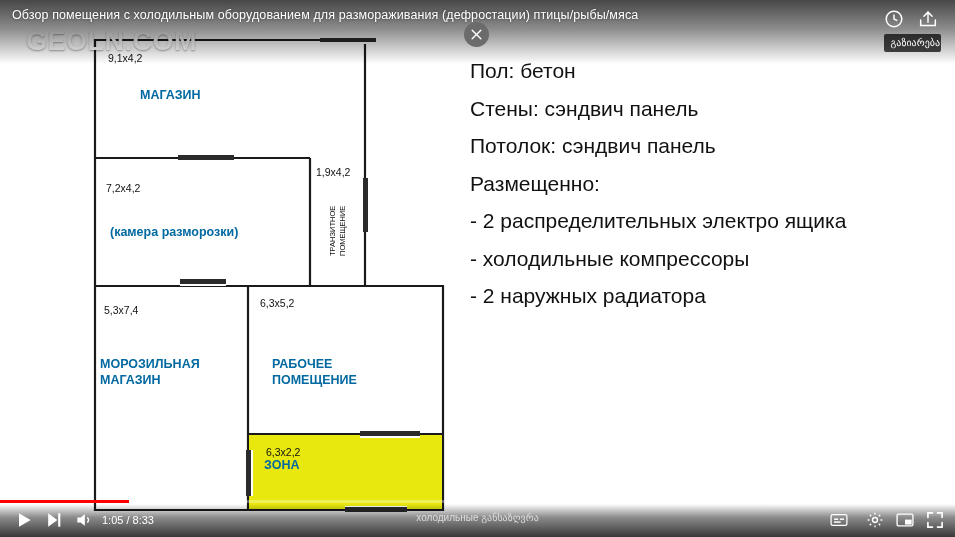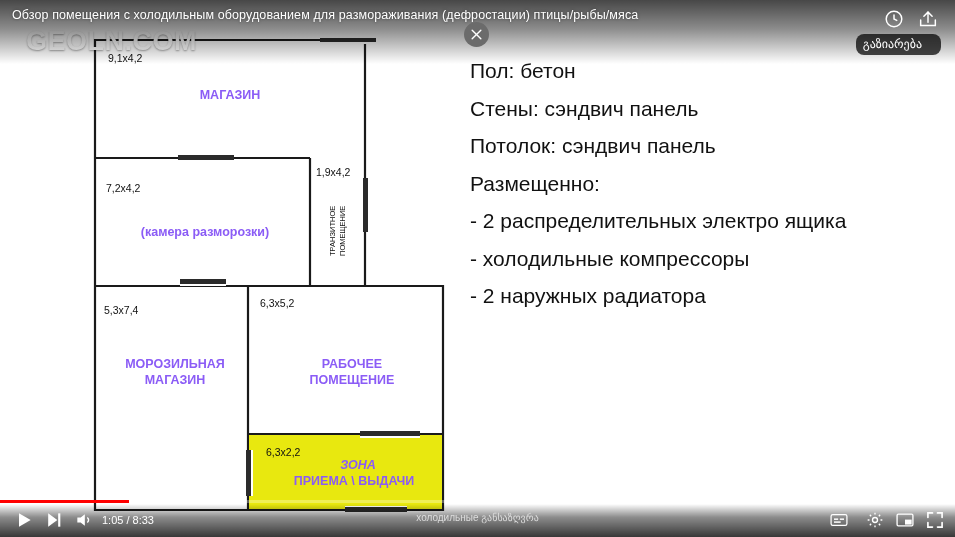--- a/index.html
+++ b/index.html
@@ -52,23 +52,23 @@
   #watch-later-icon { right: 50px; }
   #share-icon { right: 16px; }
   .top-icon svg { display: block; width: 22px; height: 22px; }
 
   #channel-chip {
     position: absolute;
     right: 14px;
     top: 34px;
     background: rgba(0,0,0,0.72);
     color: #fff;
-    font-size: 12px;
-    padding: 3px 19px 4px 7px;
-    border-radius: 8px;
+    font-size: 10px;
+    padding: 3px 1px 4px 7px;
+    border-radius: 2px;
     z-index: 41;
     white-space: nowrap;
   }
 
   
   #close-button {
     position: absolute;
     left: 464px; top: 22px;
     width: 25px; height: 25px;
     border-radius: 50%;
@@ -98,24 +98,24 @@
   #floorplan {
     position: absolute;
     left: 0; top: 0;
     width: 460px; height: 537px;
     z-index: 10;
   }
   #floorplan svg { display: block; }
 
   .plan-label {
     position: absolute;
-    color: #8b5cf6;
+    color: #0369a1;
     font-size: 12.5px;
     font-weight: bold;
-    text-align: center;
+    text-align: left;
     line-height: 15px;
     z-index: 12;
   }
   .plan-dim {
     position: absolute;
     color: #111;
     font-size: 10.5px;
     z-index: 12;
   }
   .plan-label-v {
@@ -275,22 +275,21 @@
 
   <div class="plan-dim" style="left:104px; top:295px;margin-top:9px;">5,3х7,4</div>
   <div class="plan-label" style="left:100px; top:357px; width:150px;">МОРОЗИЛЬНАЯ</div>
   <div class="plan-label" style="left:100px; top:373px; width:150px;">МАГАЗИН</div>
 
   <div class="plan-dim" style="left:260px; top:297px;">6,3х5,2</div>
   <div class="plan-label" style="left:272px; top:357px; width:160px;">РАБОЧЕЕ</div>
   <div class="plan-label" style="left:272px; top:373px; width:160px;">ПОМЕЩЕНИЕ</div>
 
   <div class="plan-dim" style="left:266px; top:446px;">6,3х2,2</div>
-  <div class="plan-label" style="left:272px; top:458px; width:172px;font-style:italic;">ЗОНА</div>
-  <div class="plan-label" style="left:268px; top:474px; width:172px;">ПРИЕМА \ ВЫДАЧИ</div>
+  <div class="plan-label" style="left:264px; top:458px; width:172px;">ЗОНА</div>
 
   <div id="spec-panel">
     <div class="spec-line">Пол: бетон</div>
     <div class="spec-line">Стены: сэндвич панель</div>
     <div class="spec-line">Потолок: сэндвич панель</div>
     <div class="spec-line">Размещенно:</div>
     <div class="spec-line">- 2 распределительных электро ящика</div>
     <div class="spec-line">- холодильные компрессоры</div>
     <div class="spec-line">- 2 наружных радиатора</div>
   </div>

